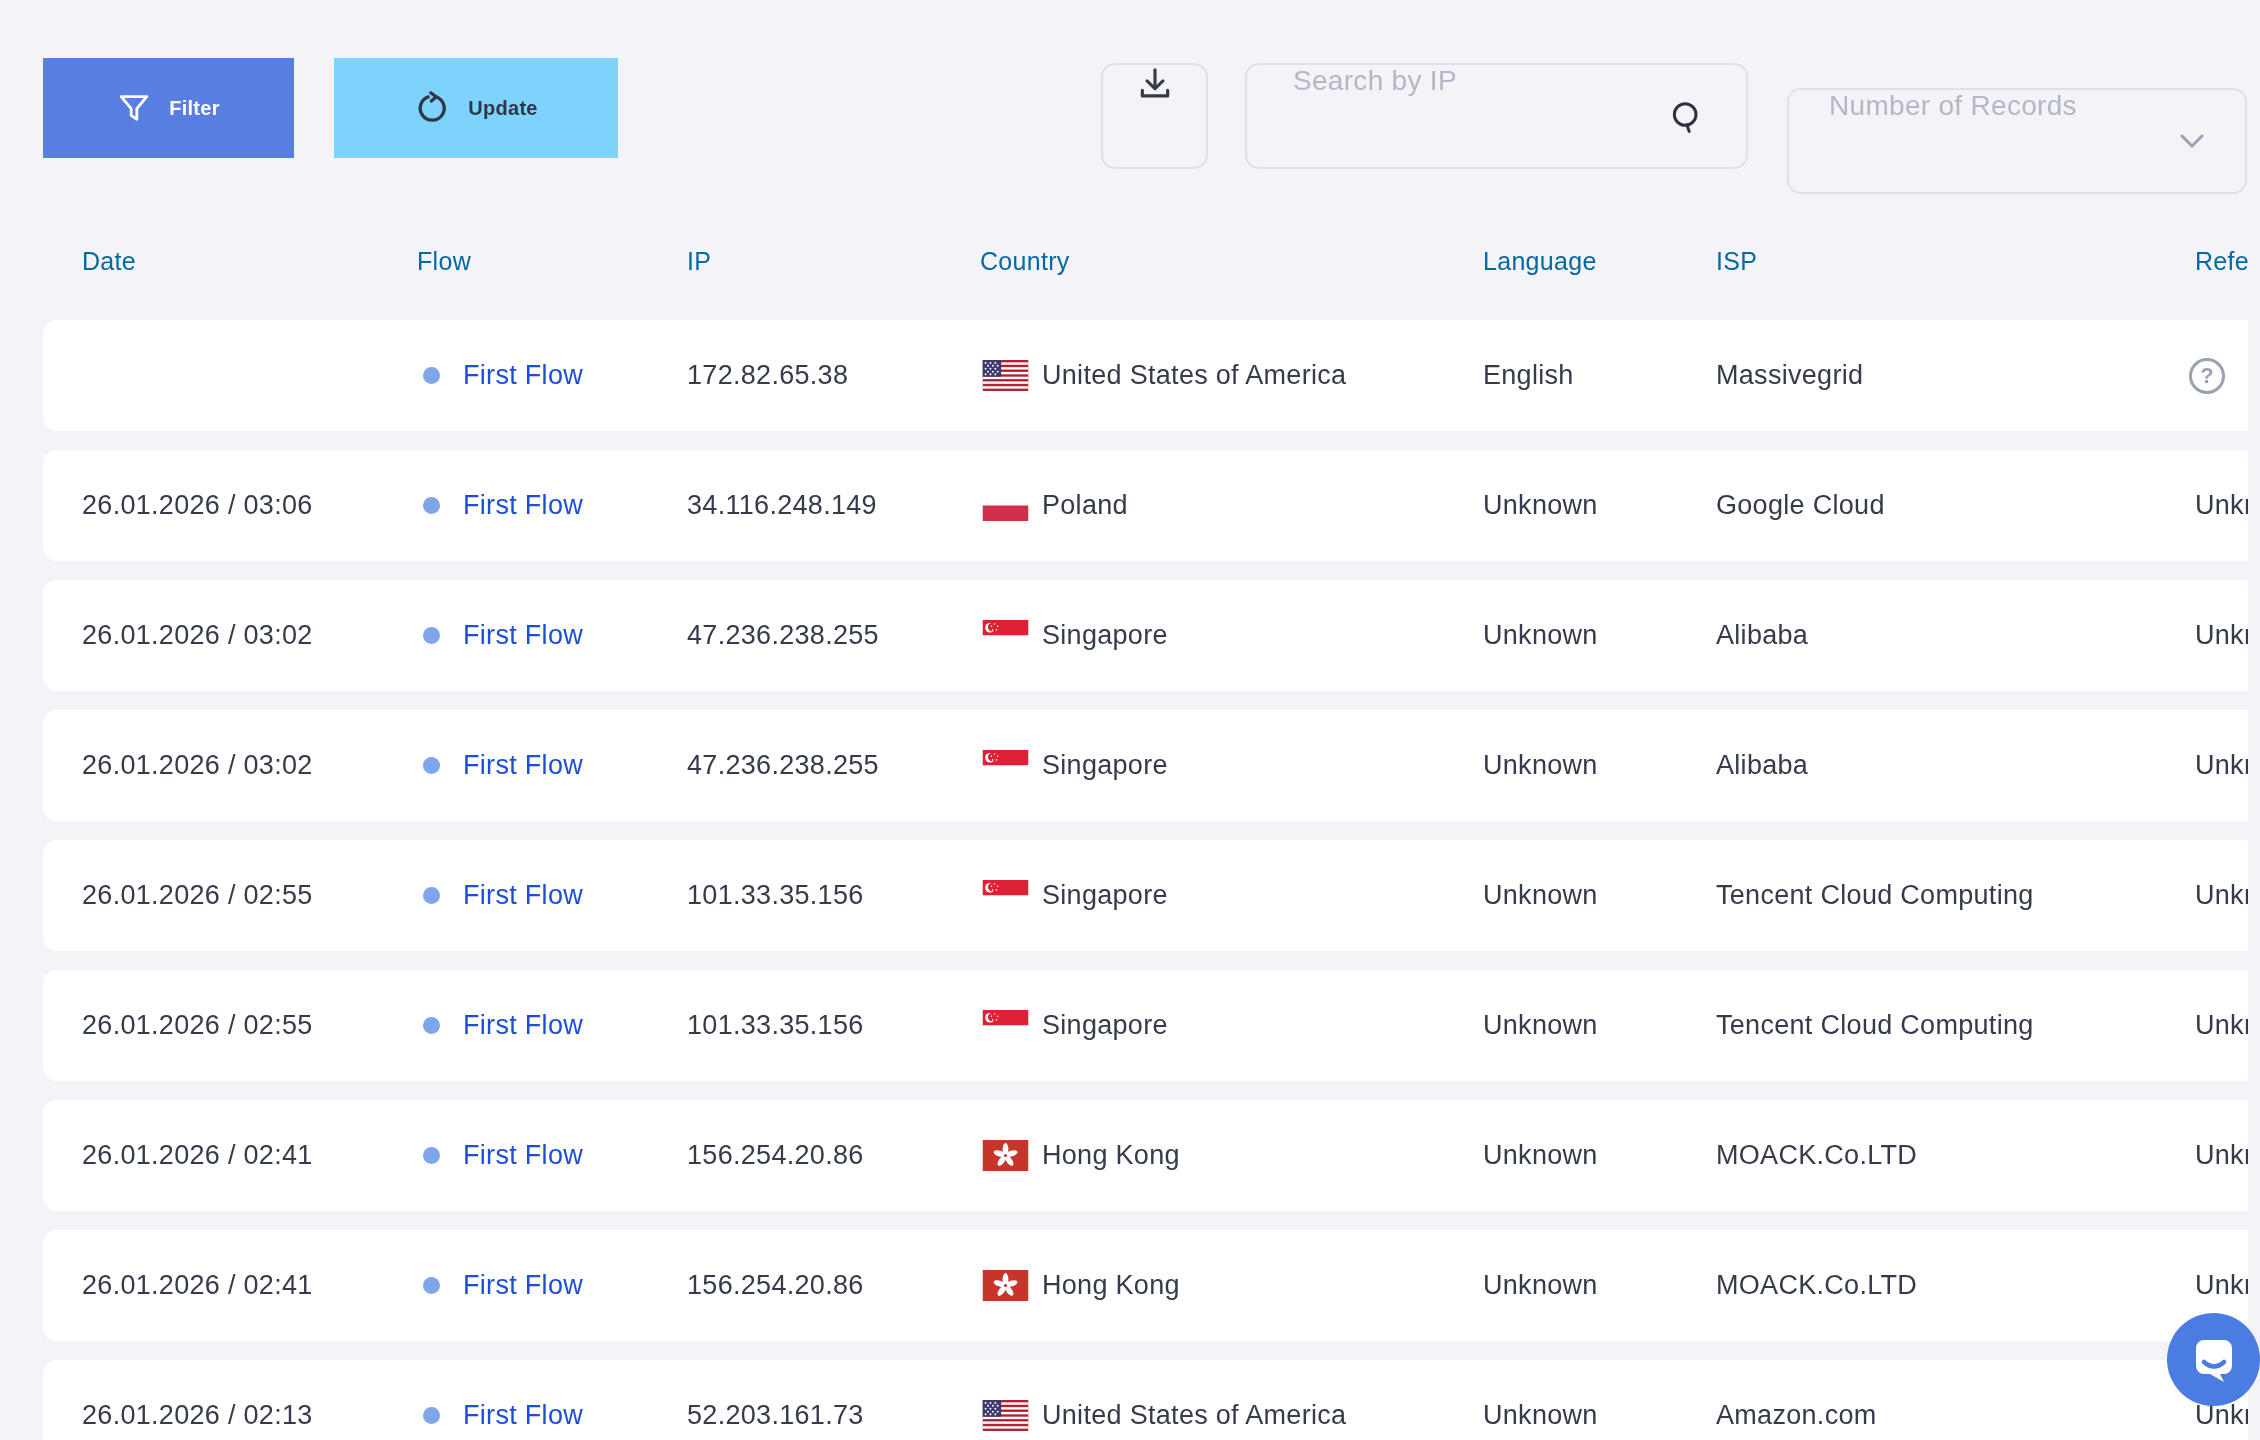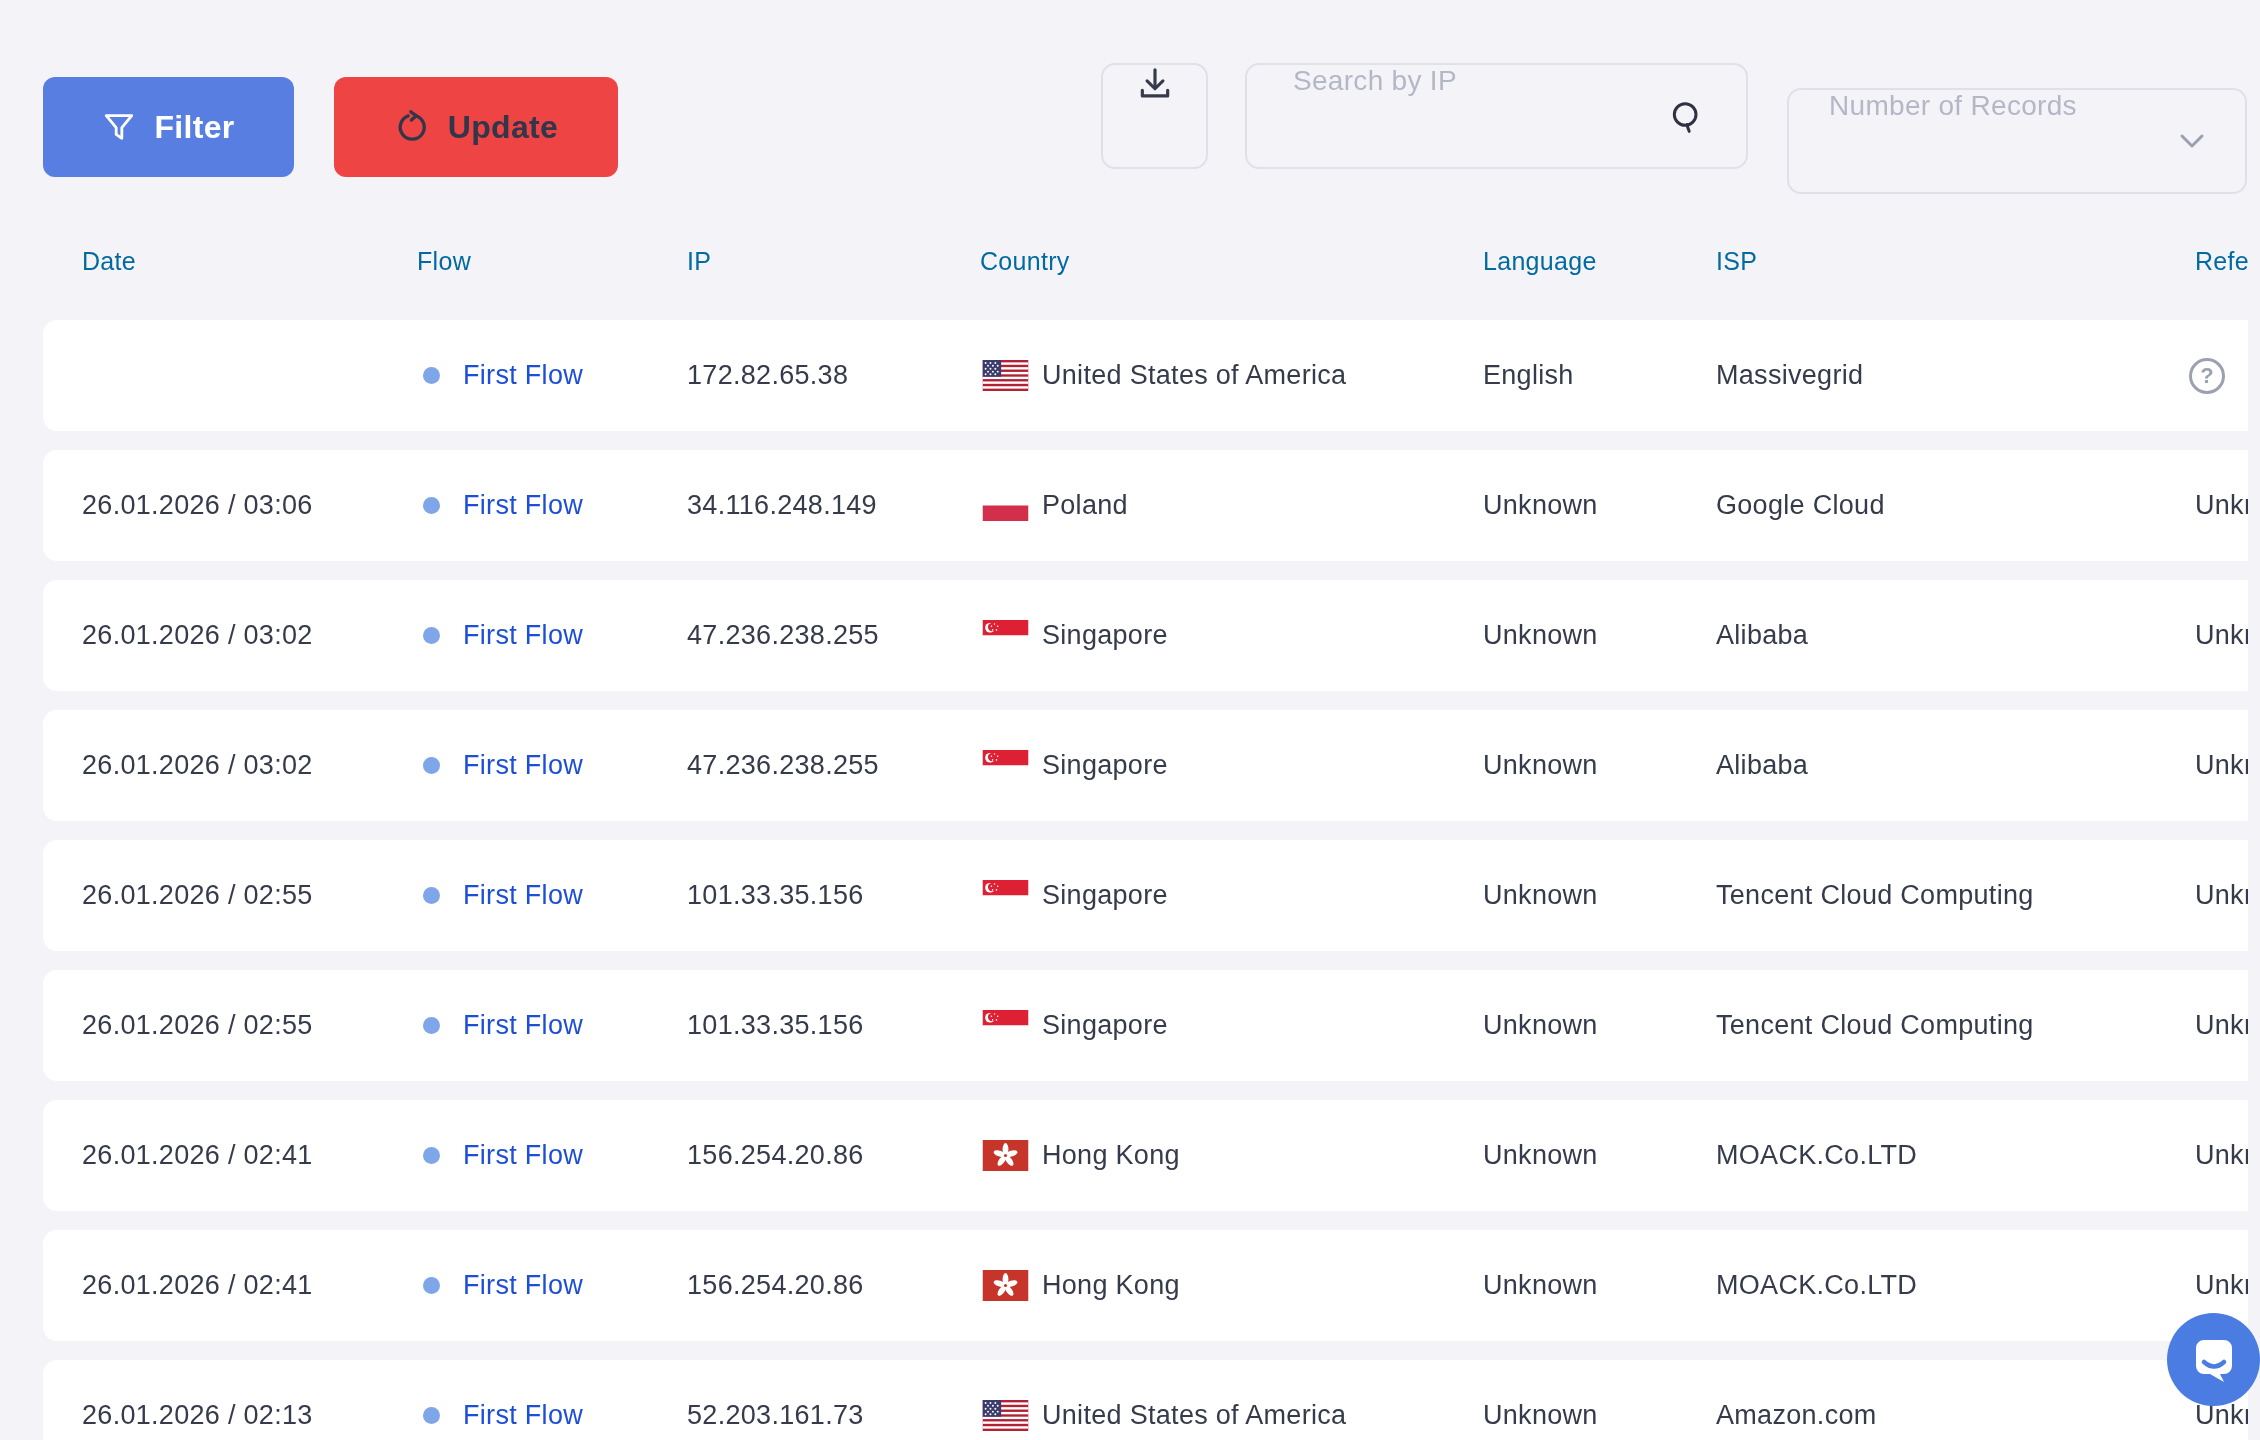--- a/index.html
+++ b/index.html
@@ -4,27 +4,27 @@
 <style>
   html,body{margin:0;padding:0;}
   body{
     width:2260px;height:1440px;position:relative;overflow:hidden;
     background:#f4f4f8;
     font-family:"Liberation Sans","DejaVu Sans",sans-serif;
     -webkit-font-smoothing:antialiased;
   }
   
   .toolbar-btn{
-    position:absolute;top:77px;height:100px;border-radius:12px;
+    position:absolute;top:58px;height:100px;border-radius:0;
     display:flex;align-items:center;justify-content:center;gap:18px;
-    font-size:32px;font-weight:700;letter-spacing:.3px;cursor:pointer;
+    font-size:20px;font-weight:700;letter-spacing:.3px;cursor:pointer;
     box-sizing:border-box;border:none;
   }
   #filter-btn{left:43px;width:251px;background:#587ee1;color:#ffffff;}
-  #update-btn{left:334px;width:284px;background:#ef4444;color:#31364a;justify-content:center;}
+  #update-btn{left:334px;width:284px;background:#7dd3fc;color:#31364a;justify-content:center;}
   .field{
     position:absolute;top:63px;height:106px;border:2px solid #dfe0ea;border-radius:14px;
     box-sizing:border-box;background:transparent;display:flex;align-items:flex-start;
   }
   #download-btn{left:1101px;width:107px;justify-content:center;cursor:pointer;}
   #search-box{left:1245px;width:503px;}
   #search-box input{
     border:none;outline:none;background:transparent;
     font-family:inherit;font-size:28px;font-weight:500;color:#363b4b;
     padding:0 0 0 46px;width:380px;letter-spacing:.3px;

